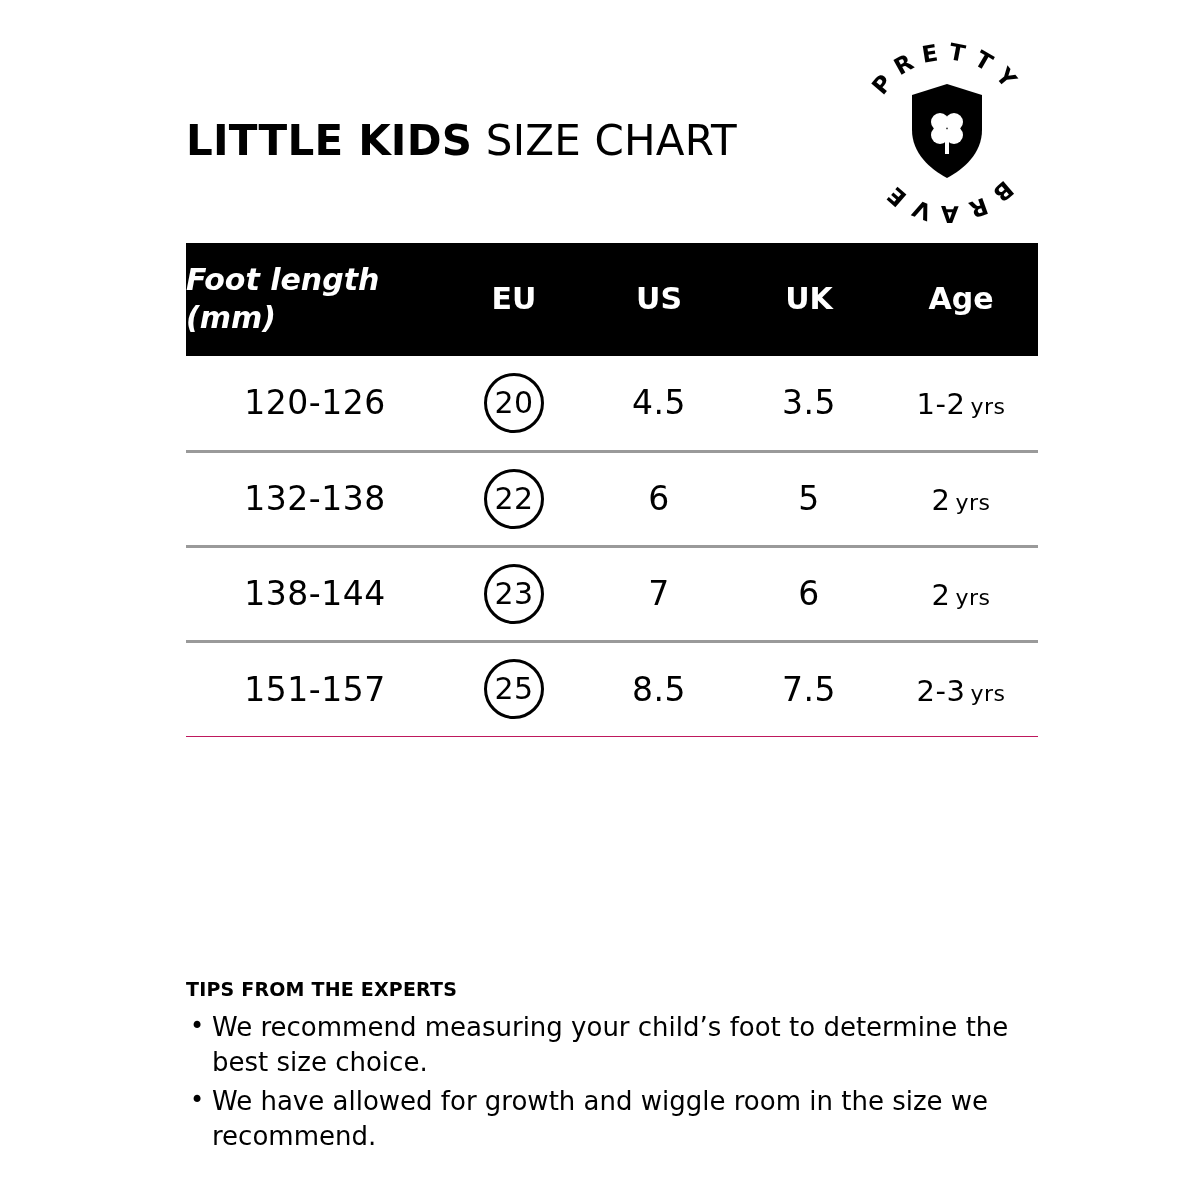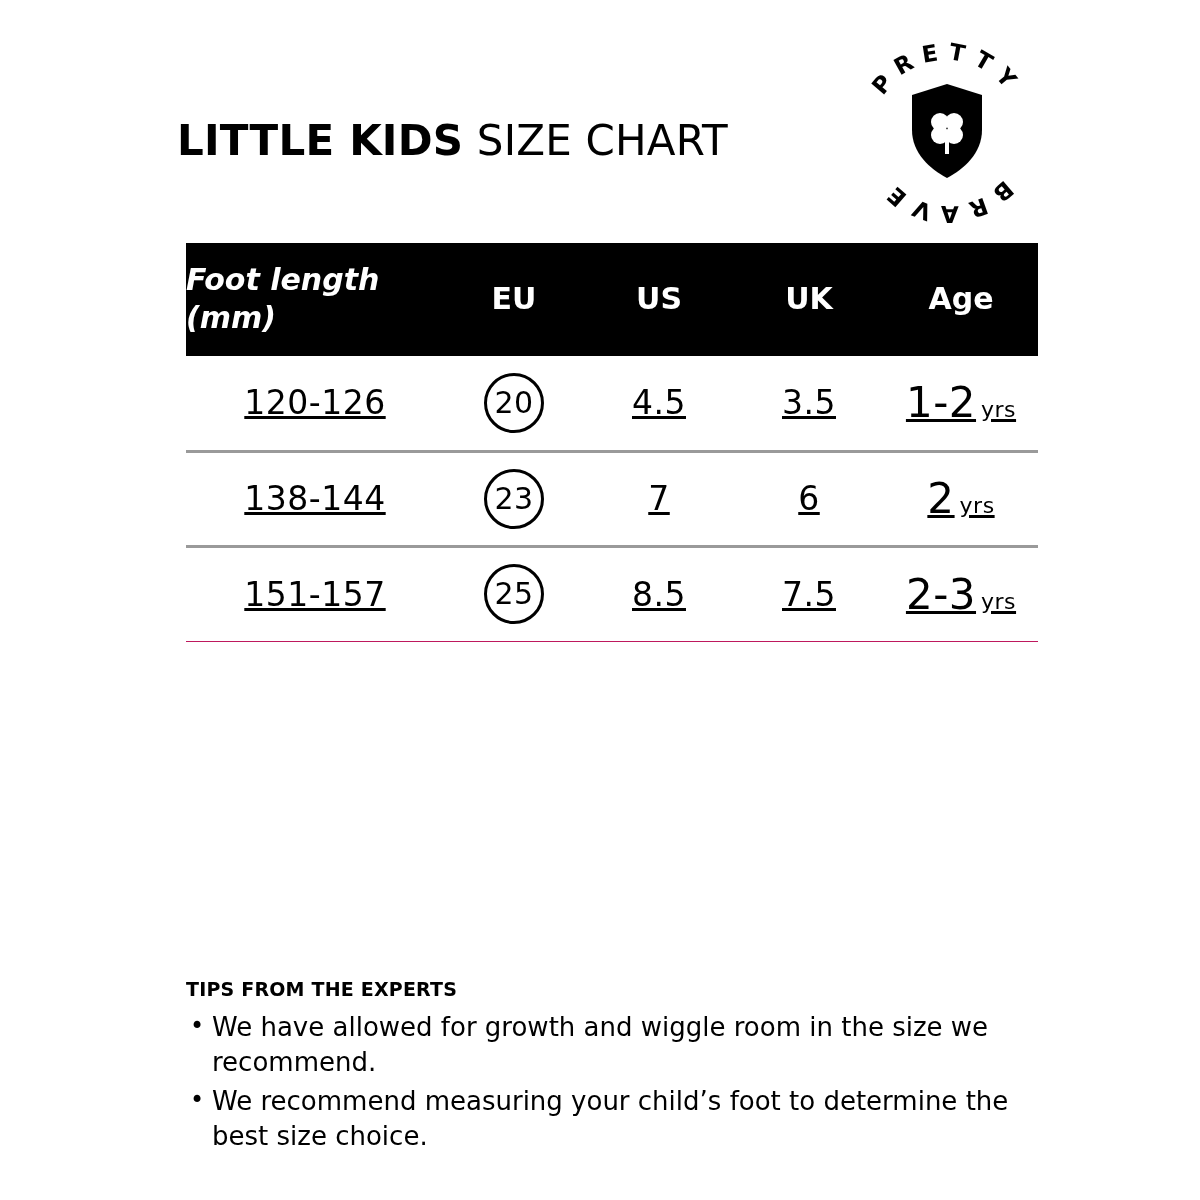--- a/index.html
+++ b/index.html
@@ -24,21 +24,21 @@
     top: 38px;
     right: 158px;
     width: 190px;
     height: 190px;
   }
   .logo svg { display: block; }
 
   
   .title {
     position: absolute;
-    left: 177px;
+    left: 186px;
     top: 118px;
     font-size: 42px;
     letter-spacing: 0.2px;
     line-height: 1.1;
     white-space: nowrap;
   }
   .title .bold { font-weight: 700; }
   .title .light { font-weight: 400; }
 
   
@@ -69,37 +69,36 @@
   thead th.col-age  { width: 154px; }
 
   table.size-chart tbody td {
     font-size: 33px;
     font-weight: 400;
     text-align: center;
     height: 95px;
     vertical-align: middle;
     border-bottom: 3px solid #9a9a9a;
     letter-spacing: 0.5px;
-    text-decoration: underline;
   }
   table.size-chart tbody tr:last-child td { border-bottom: 1px solid #be185d; }
 
   td.foot-cell { text-align: center; }
   .eu-badge {
     display: inline-flex;
     align-items: center;
     justify-content: center;
     width: 60px;
     height: 60px;
     border: 3px solid #000;
     border-radius: 50%;
     font-size: 30px;
     line-height: 1;
   }
-  .age-num { font-size: 42px; }
+  .age-num { font-size: 29px; }
   .age-unit { font-size: 22px; margin-left: 5px; }
 
   
   .tips {
     position: absolute;
     left: 186px;
     top: 978px;
     width: 860px;
   }
   .tips h2 {
@@ -174,38 +173,45 @@
       </thead>
       <tbody>
         <tr>
           <td class="foot-cell">120-126</td>
           <td><span class="eu-badge">20</span></td>
           <td>4.5</td>
           <td>3.5</td>
           <td><span class="age-num">1-2</span><span class="age-unit">yrs</span></td>
         </tr>
         <tr>
+          <td class="foot-cell">132-138</td>
+          <td><span class="eu-badge">22</span></td>
+          <td>6</td>
+          <td>5</td>
+          <td><span class="age-num">2</span><span class="age-unit">yrs</span></td>
+        </tr>
+        <tr>
           <td class="foot-cell">138-144</td>
           <td><span class="eu-badge">23</span></td>
           <td>7</td>
           <td>6</td>
           <td><span class="age-num">2</span><span class="age-unit">yrs</span></td>
         </tr>
         <tr>
           <td class="foot-cell">151-157</td>
           <td><span class="eu-badge">25</span></td>
           <td>8.5</td>
           <td>7.5</td>
           <td><span class="age-num">2-3</span><span class="age-unit">yrs</span></td>
         </tr>
       </tbody>
     </table>
   </div>
 
   <div class="tips">
     <h2>TIPS FROM THE EXPERTS</h2>
     <ul>
+      <li>We recommend measuring your child’s foot to determine the best size choice.</li>
       <li>We have allowed for growth and wiggle room in the size we recommend.</li>
-      <li>We recommend measuring your child’s foot to determine the best size choice.</li>
     </ul>
   </div>
 
 </div>
 
 </body></html>

